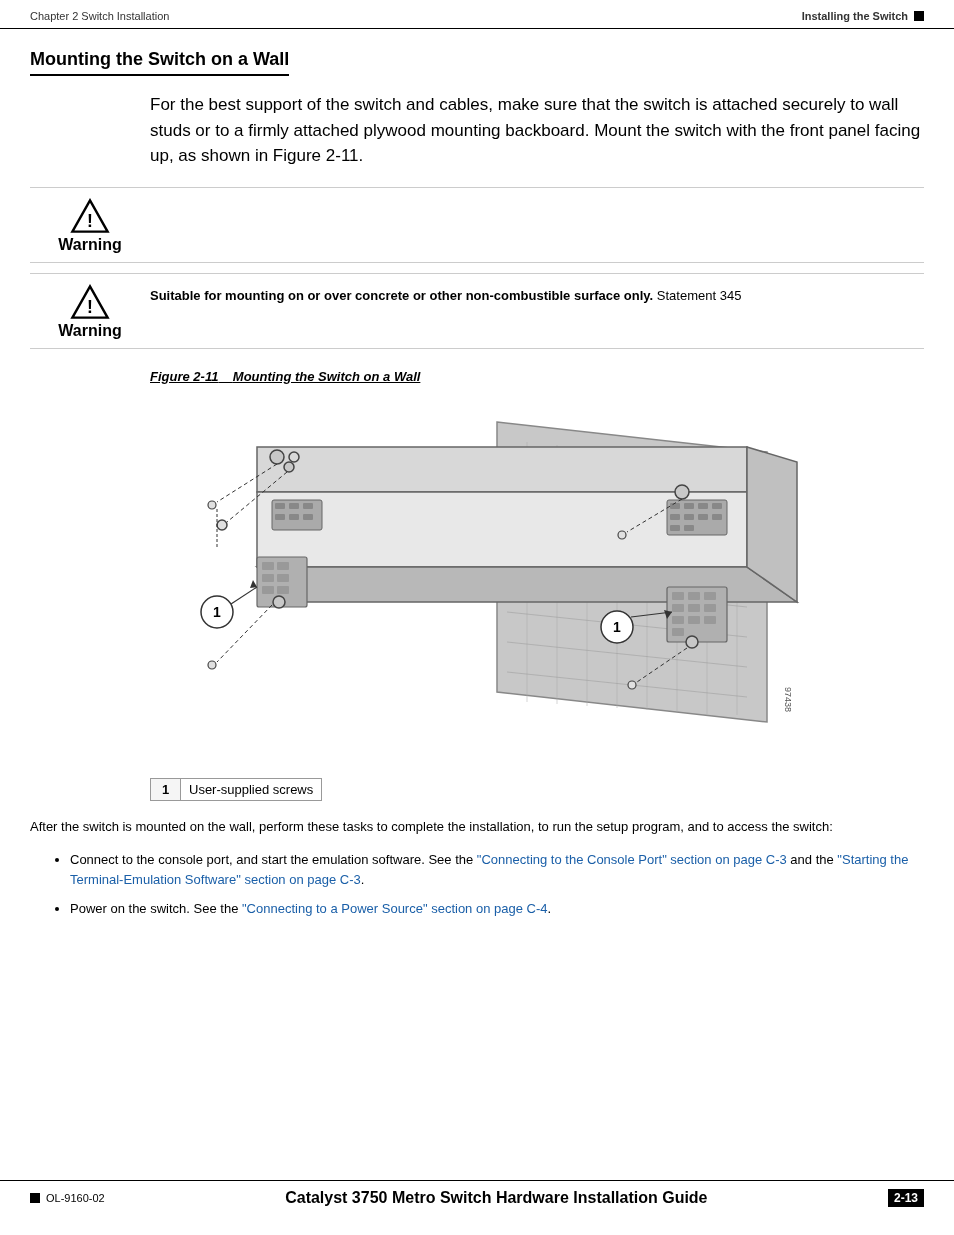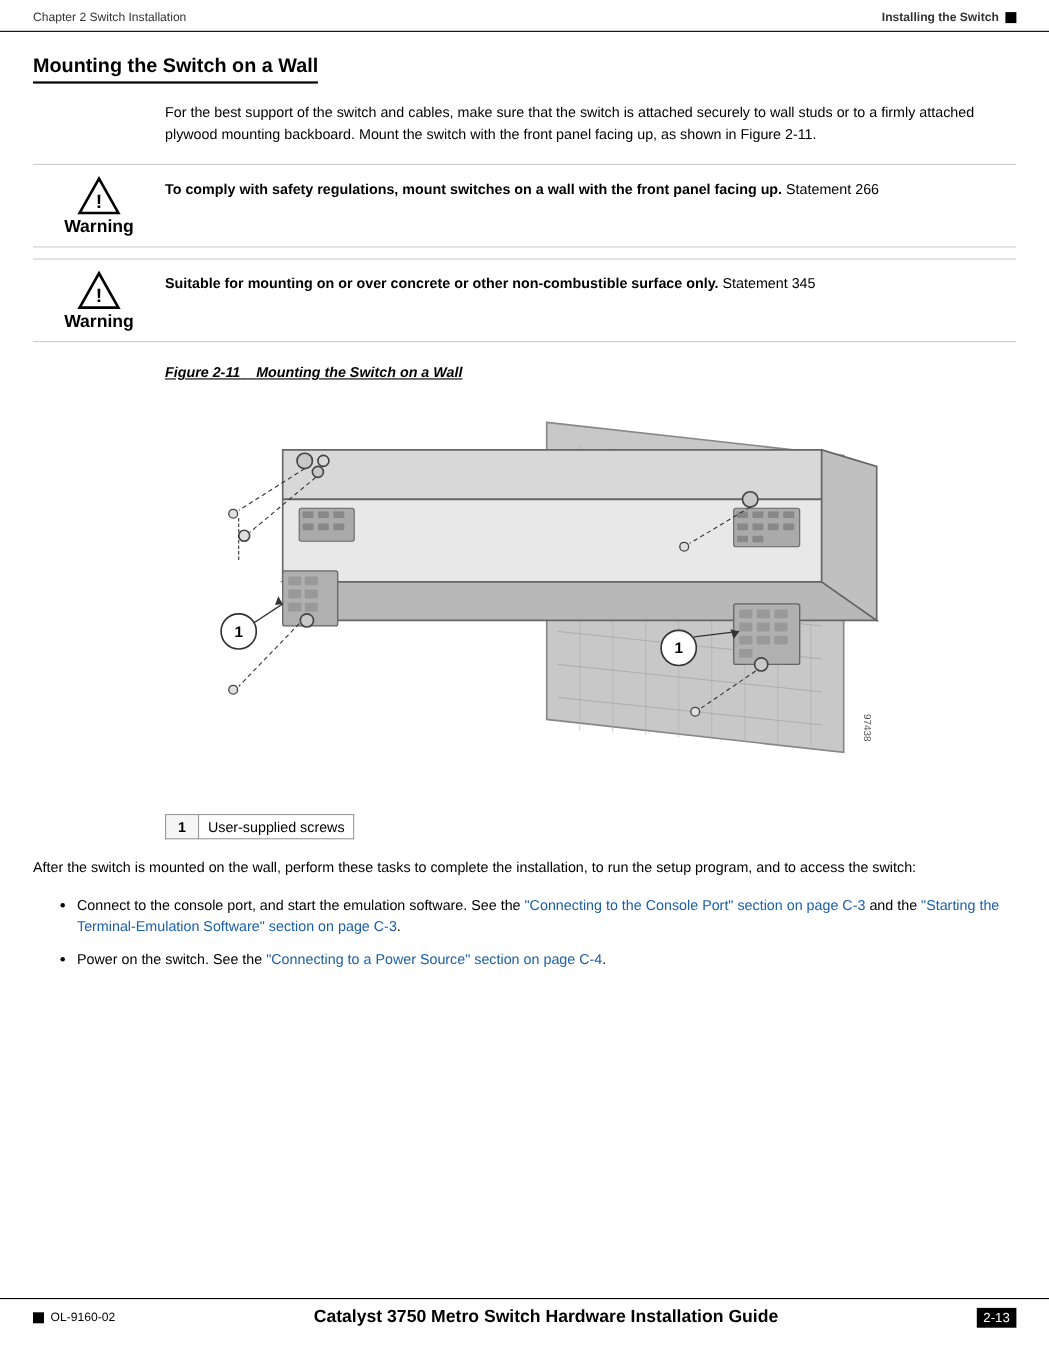--- a/index.html
+++ b/index.html
@@ -61,21 +61,21 @@
       margin-bottom: 16px;
       border-bottom: 2px solid #000;
       padding-bottom: 4px;
       display: inline-block;
     }
 
     
     .intro-text {
       margin-left: 120px;
       margin-bottom: 18px;
-      font-size: 13px;
+      font-size: 17px;
       line-height: 1.5;
     }
 
     
     .warning-block {
       display: flex;
       align-items: flex-start;
       border-top: 1px solid #ccc;
       border-bottom: 1px solid #ccc;
       padding: 8px 0;
@@ -205,21 +205,21 @@
       gap: 6px;
     }
     .footer-left .black-square {
       width: 10px;
       height: 10px;
       background: #000;
       display: inline-block;
     }
     .footer-right {
       font-size: 12px;
-      font-weight: normal;
+      font-weight: bold;
       background: #000;
       color: #fff;
       padding: 2px 6px;
     }
   </style>
 </head>
 <body>
 
 <div class="page-container">
 
@@ -242,23 +242,20 @@
     </p>
 
     
     <div class="warning-block">
       <div class="warning-icon-area">
         <svg class="warning-triangle" viewBox="0 0 50 45" width="44" height="40">
           <polygon points="25,3 47,42 3,42" fill="none" stroke="#000" stroke-width="3"></polygon>
           <text x="25" y="36" text-anchor="middle" font-size="22" font-weight="bold" fill="#000">!</text>
         </svg>
         <span class="warning-label">Warning</span>
-      </div>
-      <div class="warning-text">
-        <strong>To comply with safety regulations, mount switches on a wall with the front panel facing up.</strong><span> Statement 266</span>
       </div>
     </div>
 
     
     <div class="warning-block">
       <div class="warning-icon-area">
         <svg class="warning-triangle" viewBox="0 0 50 45" width="44" height="40">
           <polygon points="25,3 47,42 3,42" fill="none" stroke="#000" stroke-width="3"></polygon>
           <text x="25" y="36" text-anchor="middle" font-size="22" font-weight="bold" fill="#000">!</text>
         </svg>

